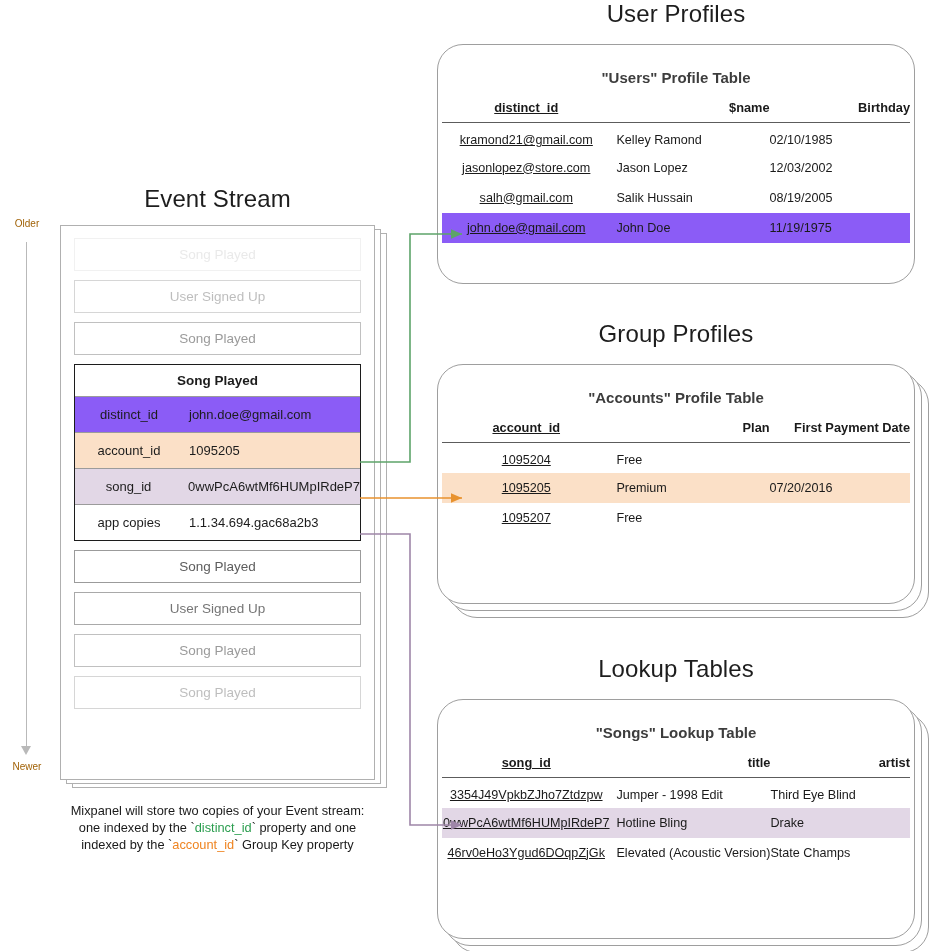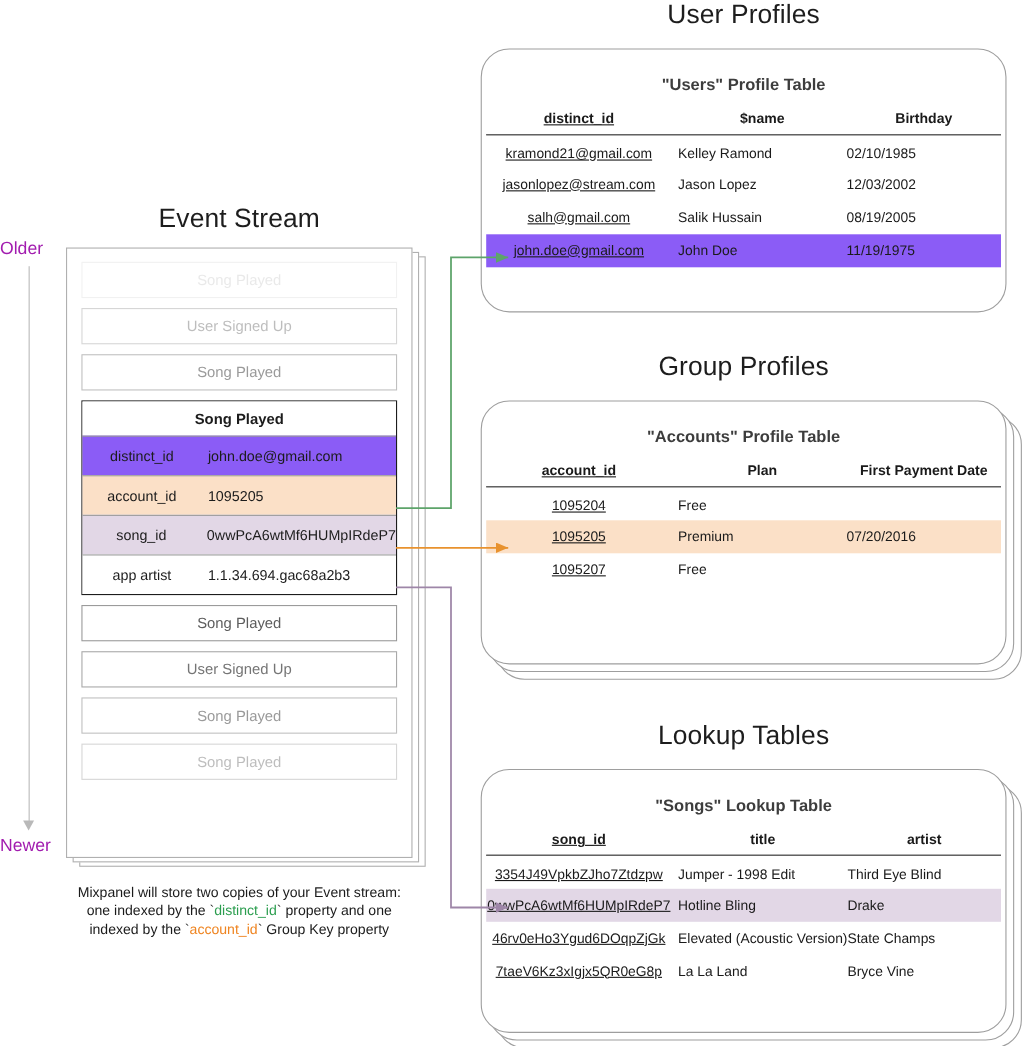--- a/index.html
+++ b/index.html
@@ -24,21 +24,21 @@
     font-size: 15px;
     font-weight: bold;
     color: #3d3d3d;
     text-align: center;
   }
 
   
   #timeline { position: absolute; left: 0; top: 218; width: 60px; height: 560px; }
   .tl-label {
     position: absolute; left: 0; width: 54px;
-    font-size: 16px; color: #a21caf; 
+    font-size: 10px; color: #a16207; text-align: center;
   }
   #tl-older { top: 0; }
   #tl-newer { top: 543px; }
   #tl-line {
     position: absolute; left: 26px; top: 24px;
     width: 1px; height: 508px; background: #b9b9b9;
   }
   #tl-arrow {
     position: absolute; left: 21px; top: 528px;
     width: 0; height: 0;
@@ -127,21 +127,21 @@
     border: 1.6px solid #9e9e9e;
     border-radius: 26px;
     overflow: hidden;
   }
 
   
   table.dt { width: 100%; border-collapse: collapse; }
   table.dt th {
     font-size: 12.8px; font-weight: bold; color: #1a1a1a;
     padding-bottom: 7px;
-    text-align: center;
+    text-align: right;
     white-space: nowrap;
   }
   table.dt th.c-key { text-align: center; text-decoration: underline; }
   table.dt thead tr { border-bottom: 1.4px solid #5c5c5c; }
   table.dt td {
     font-size: 12.6px; color: #1a1a1a;
     height: 30px;
     vertical-align: middle;
     white-space: nowrap;
   }
@@ -182,21 +182,21 @@
         </div>
         <div class="ev-prop hl-orange">
           <div class="k">account_id</div>
           <div class="v">1095205</div>
         </div>
         <div class="ev-prop hl-purple">
           <div class="k">song_id</div>
           <div class="v">0wwPcA6wtMf6HUMpIRdeP7</div>
         </div>
         <div class="ev-prop hl-none">
-          <div class="k">app artist</div>
+          <div class="k">app copies</div>
           <div class="v">1.1.34.694.gac68a2b3</div>
         </div>
       </div>
   </div>
 
   <div id="events-after">
       <div class="ev f-100">Song Played</div>
       <div class="ev f-60">User Signed Up</div>
       <div class="ev f-30">Song Played</div>
       <div class="ev f-15">Song Played</div>
@@ -222,21 +222,21 @@
               <th style="width: 30%;">Birthday</th>
             </tr>
           </thead>
           <tbody>
             <tr>
               <td class="c-key"><span>kramond21@gmail.com</span></td>
               <td style="padding-left: 6px;">Kelley Ramond</td>
               <td>02/10/1985</td>
             </tr>
             <tr>
-              <td class="c-key"><span>jasonlopez@stream.com</span></td>
+              <td class="c-key"><span>jasonlopez@store.com</span></td>
               <td style="padding-left: 6px;">Jason Lopez</td>
               <td>12/03/2002</td>
             </tr>
             <tr>
               <td class="c-key"><span>salh@gmail.com</span></td>
               <td style="padding-left: 6px;">Salik Hussain</td>
               <td>08/19/2005</td>
             </tr>
             <tr class="hl-green">
               <td class="c-key"><span>john.doe@gmail.com</span></td>
@@ -303,25 +303,20 @@
             </tr>
             <tr class="hl-purple">
               <td class="c-key"><span>0wwPcA6wtMf6HUMpIRdeP7</span></td>
               <td style="padding-left: 6px;">Hotline Bling</td>
               <td>Drake</td>
             </tr>
             <tr>
               <td class="c-key"><span>46rv0eHo3Ygud6DOqpZjGk</span></td>
               <td style="padding-left: 6px;">Elevated (Acoustic Version)</td>
               <td>State Champs</td>
-            </tr>
-            <tr>
-              <td class="c-key"><span>7taeV6Kz3xIgjx5QR0eG8p</span></td>
-              <td style="padding-left: 6px;">La La Land</td>
-              <td>Bryce Vine</td>
             </tr>
           </tbody>
         </table>
       </div>
     </div>
   </div>
 
 <svg id="connectors">
   <defs>
     <marker id="ah-green" markerWidth="8" markerHeight="8" refX="7" refY="3" orient="auto">

